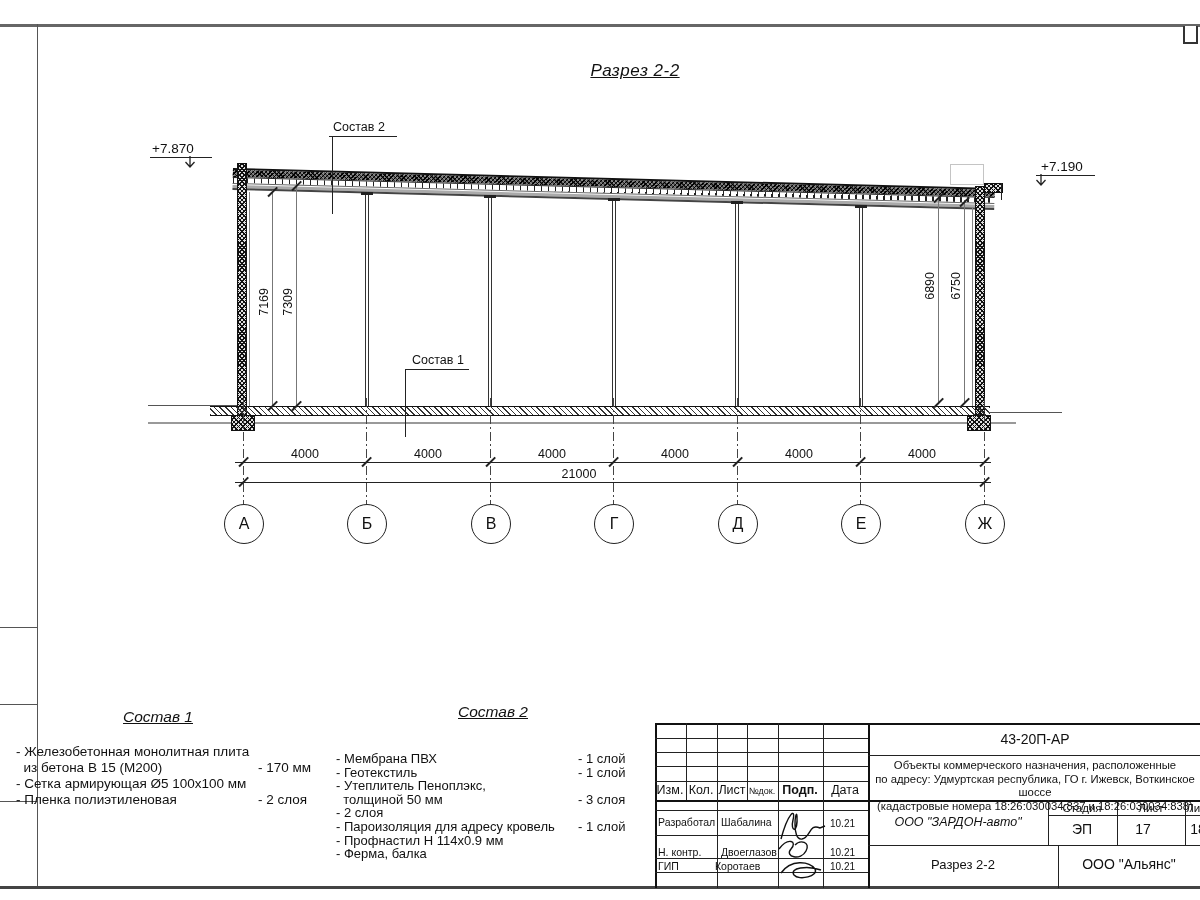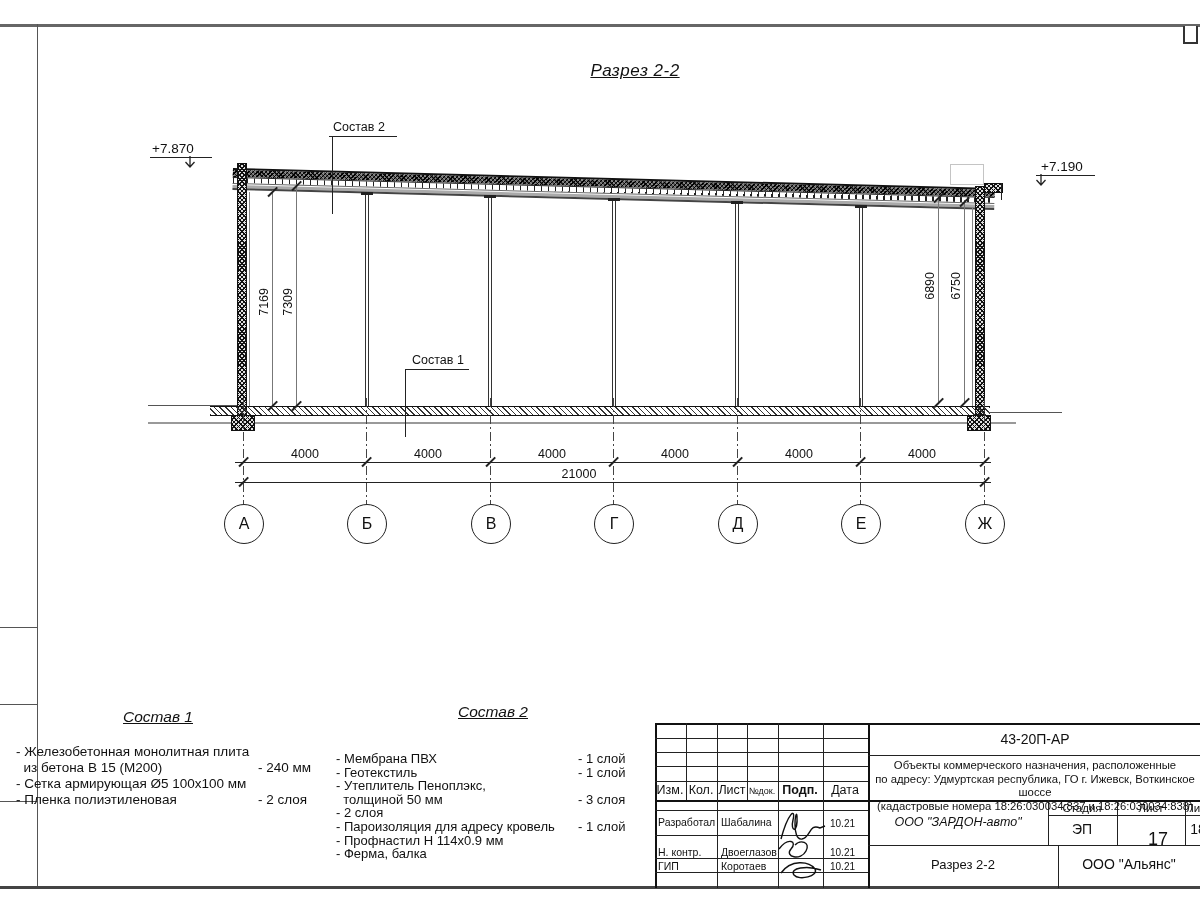--- a/index.html
+++ b/index.html
@@ -193,21 +193,21 @@
     </div>
   <div class="bub" style="left:965px;top:504px;">
       <span>Ж</span>
     </div>
 
   <div class="list-h" style="left:158px;top:708px;">Состав 1</div>
   <div class="list s1" style="left:16px;top:744px;">
     <div class="li">
         <span class="li-t">- Железобетонная  монолитная плита
 &nbsp;&nbsp;из бетона В 15 (М200)</span>
-        <span class="li-v">- 240 мм</span>
+        <span class="li-v">- 170 мм</span>
       </div>
     <div class="li">
         <span class="li-t">- Сетка армирующая Ø5 100х100 мм</span>
         <span class="li-v"></span>
       </div>
     <div class="li">
         <span class="li-t">- Пленка полиэтиленовая</span>
         <span class="li-v">-  2 слоя</span>
       </div>
   </div>
@@ -282,39 +282,39 @@
     <div class="tb-txt ctr" style="left:145px;top:60px;font-size:12.5px;font-weight:bold;">Подп.</div>
     <div class="tb-txt ctr" style="left:190px;top:60px;font-size:12.5px;">Дата</div>
 
     <div class="tb-txt" style="left:3px;top:93px;font-size:10.5px;">Разработал</div>
     <div class="tb-txt" style="left:66px;top:93px;font-size:10.5px;">Шабалина</div>
     <div class="tb-txt" style="left:175px;top:95px;font-size:10px;">10.21</div>
     <div class="tb-txt" style="left:3px;top:123px;font-size:10.5px;">Н. контр.</div>
     <div class="tb-txt" style="left:66px;top:123px;font-size:10.5px;">Двоеглазов</div>
     <div class="tb-txt" style="left:175px;top:124px;font-size:10px;">10.21</div>
     <div class="tb-txt" style="left:3px;top:137px;font-size:10.5px;">ГИП</div>
-    <div class="tb-txt" style="left:66px;top:137px;font-size:10.5px;">Коротаев</div>
+    <div class="tb-txt" style="left:60px;top:137px;font-size:10.5px;">Коротаев</div>
     <div class="tb-txt" style="left:175px;top:138px;font-size:10px;">10.21</div>
 
     <svg class="abs" style="left:122px;top:82px;" width="50" height="40" viewBox="0 0 50 40">
       <path d="M4,34 C11,8 19,2 16,15 C13,27 21,29 20,11 C19,1 14,36 25,34 C34,32 32,18 43,23 L48,21" stroke="#111" stroke-width="1.4" fill="none"></path>
     </svg>
     <svg class="abs" style="left:118px;top:112px;" width="54" height="50" viewBox="0 0 54 50">
       <path d="M6,14 C15,2 25,6 18,14 C11,22 28,26 33,16 C38,7 27,4 22,10" stroke="#111" stroke-width="1.4" fill="none"></path>
       <path d="M8,38 C18,24 36,26 42,34 C46,41 26,46 21,40 C16,33 34,30 48,35" stroke="#111" stroke-width="1.4" fill="none"></path>
     </svg>
 
     <div class="tb-txt ctr" style="left:380px;top:8px;font-size:14px;">43-20П-АР</div>
     <div class="tb-txt ctr" style="left:380px;top:36px;font-size:11.3px;white-space:pre-line;line-height:13.5px;width:340px;margin-left:-170px;transform:none;text-align:center;">Объекты коммерческого назначения, расположенные
 по адресу: Удмуртская республика, ГО г. Ижевск, Воткинское шоссе
 (кадастровые номера 18:26:030034:837 и 18:26:030034:838)</div>
     <div class="tb-txt ctr" style="left:303px;top:92px;font-size:12.5px;font-style:italic;">ООО "ЗАРДОН-авто"</div>
     <div class="tb-txt ctr" style="left:427px;top:79px;font-size:11.5px;">Стадия</div>
     <div class="tb-txt ctr" style="left:496px;top:79px;font-size:11.5px;">Лист</div>
     <div class="tb-txt ctr" style="left:550px;top:79px;font-size:11.5px;">Листов</div>
     <div class="tb-txt ctr" style="left:427px;top:98px;font-size:14px;">ЭП</div>
-    <div class="tb-txt ctr" style="left:503px;top:98px;font-size:18px;margin-top:8px;">17</div>
+    <div class="tb-txt ctr" style="left:488px;top:98px;font-size:14px;">17</div>
     <div class="tb-txt ctr" style="left:543px;top:98px;font-size:14px;">18</div>
     <div class="tb-txt ctr" style="left:308px;top:134px;font-size:13px;">Разрез 2-2</div>
     <div class="tb-txt ctr" style="left:474px;top:133px;font-size:14px;">ООО "Альянс"</div>
   </div>
 
 </div>
 
 </body></html>

